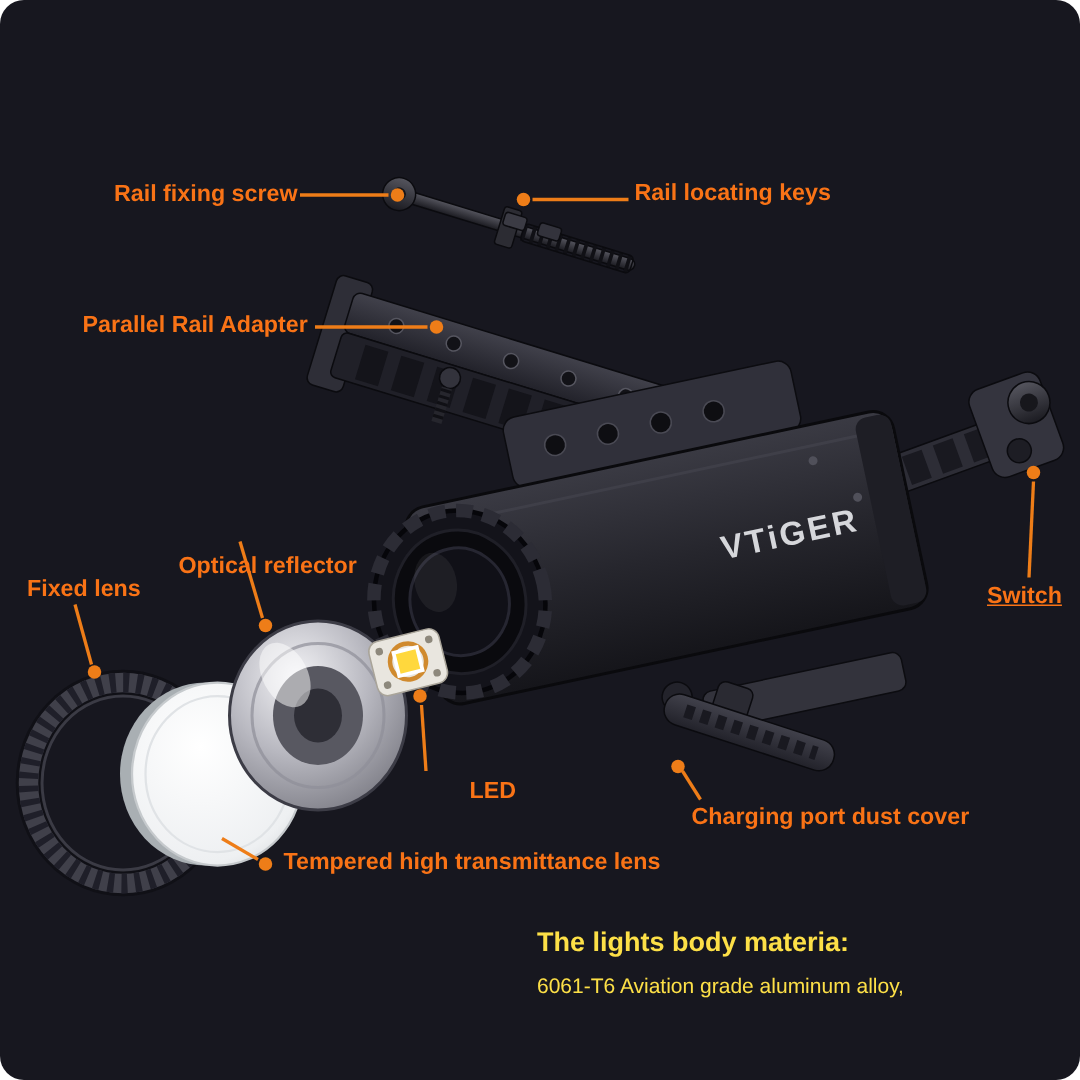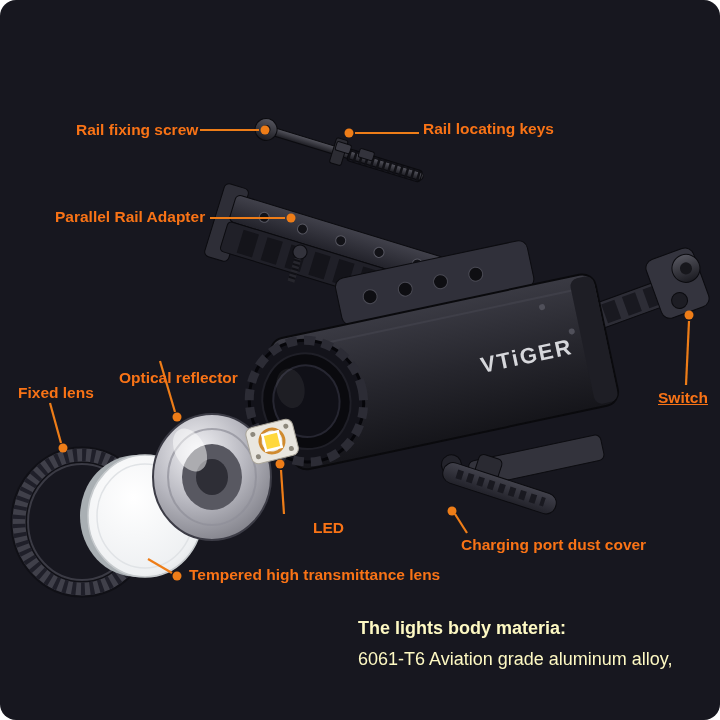--- a/index.html
+++ b/index.html
@@ -11,23 +11,23 @@
   .art { position:absolute; inset:0; width:720px; height:720px; }
   .title {
     position:absolute; left:24px; top:18px;
     color:#ee7d18; font-size:38px; font-weight:800; letter-spacing:.5px;
     white-space:nowrap;
   }
   .label {
     position:absolute; color:#f97316; font-size:15.5px; font-weight:600;
     white-space:nowrap; line-height:18px;
   }
-  .footer { position:absolute; left:358px; top:618px; color:#fef9c3; }
+  .footer { position:absolute; left:358px; top:618px; color:#fde047; }
   .footer .head { font-size:18px; font-weight:700; margin-bottom:10px; }
-  .footer .line { font-size:18px; font-weight:400; margin-bottom:10px; }
+  .footer .line { font-size:14px; font-weight:400; margin-bottom:10px; }
 </style>
 </head>
 <body>
 
 <div class="canvas">
 
   <svg class="art" viewBox="0 0 720 720" xmlns="http://www.w3.org/2000/svg">
     <defs>
       <linearGradient id="gBody" x1="0" y1="0" x2="0" y2="1">
         <stop offset="0" stop-color="#3a3a43"></stop>

